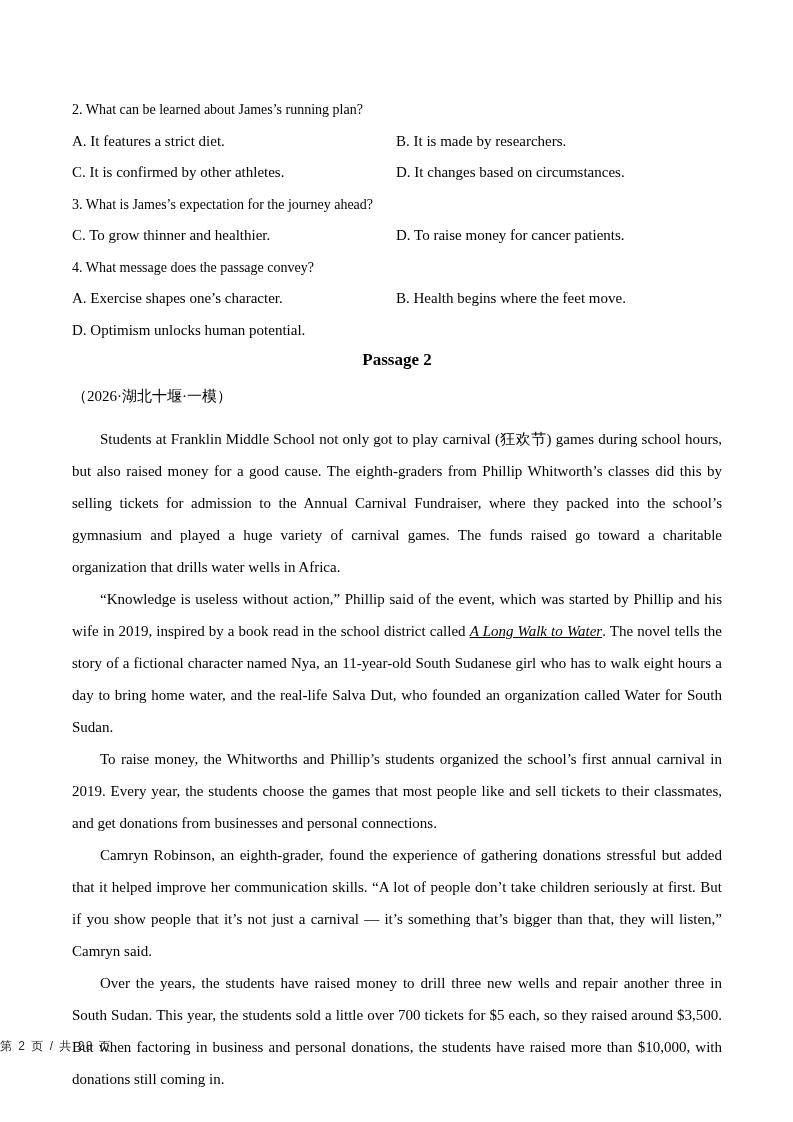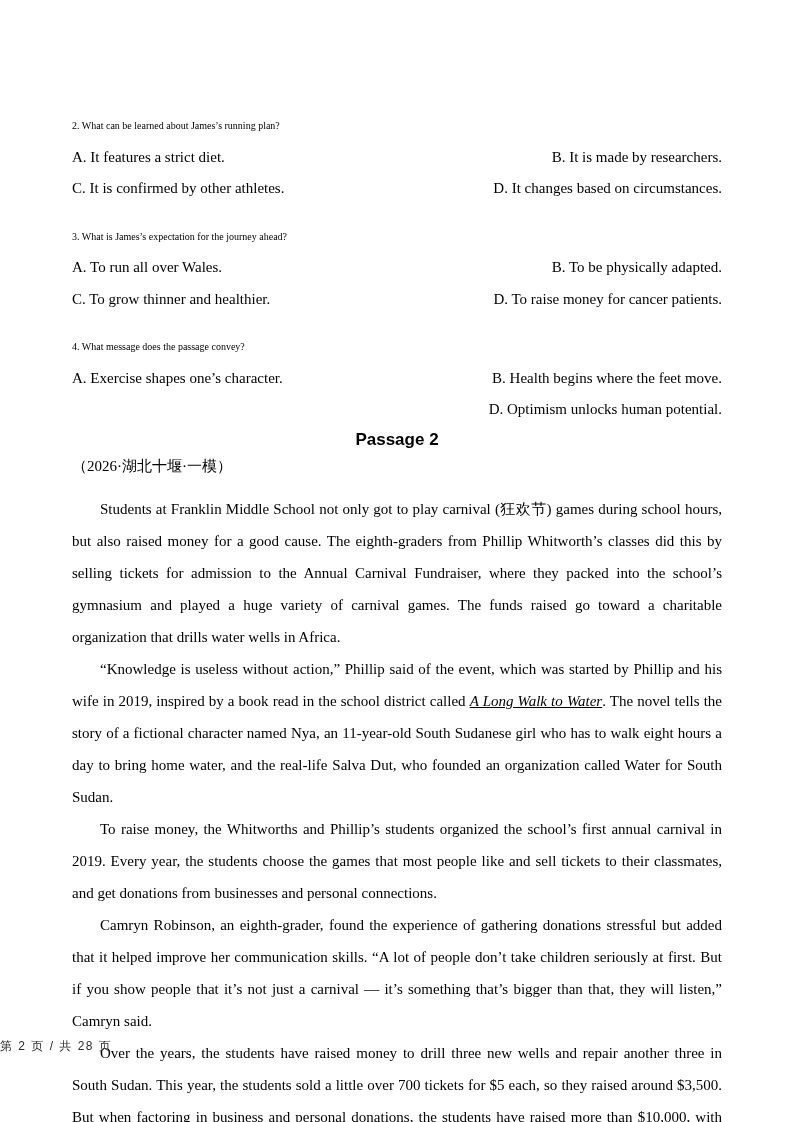--- a/index.html
+++ b/index.html
@@ -10,43 +10,43 @@
     height: 1122px;
     margin: 0 auto;
     background: #ffffff;
     color: #000000;
     font-family: "Liberation Serif", serif;
     padding: 94px 71px 0 72px;
     overflow: hidden;
   }
   .questions-section { width: 100%; }
   .q-line {
-    font-size: 10px;
+    font-size: 14px;
     line-height: 31.5px;
     white-space: nowrap;
-    margin-top: 16px;
   }
   .opt-row {
     display: flex;
     font-size: 15px;
     line-height: 31.5px;
   }
   .opt-row .opt-a { flex: 0 0 324px; font-family: Liberation Serif, serif; }
-  .opt-row .opt-b { flex: 1 1 auto; text-align: right; }
+  .opt-row .opt-b { flex: 1 1 auto; }
   .passage-heading {
-    font-family: Liberation Sans, sans-serif;
+    font-family: Liberation Serif, serif;
     font-weight: 700;
     font-size: 17px;
     line-height: 26px;
     text-align: center;
     margin-top: 1px;
   }
   .source-line {
     font-size: 15px;
     line-height: 26px;
+    margin-top: 10px;
   }
   .passage-body { margin-top: 14px; }
   .passage-body p {
     font-size: 15px;
     line-height: 32px;
     text-align: justify;
     text-indent: 28px;
   }
   .passage-body p .italic { font-style: italic; text-decoration: underline; }
   .page-footer {
@@ -70,24 +70,20 @@
       <div class="opt-row">
         <span class="opt-a">A. It features a strict diet.</span>
         <span class="opt-b">B. It is made by researchers.</span>
       </div>
       <div class="opt-row">
         <span class="opt-a">C. It is confirmed by other athletes.</span>
         <span class="opt-b">D. It changes based on circumstances.</span>
       </div>
       <div class="q-line">3. What is James’s expectation for the journey ahead?</div>
       <div class="opt-row">
-        <span class="opt-a">A. To run all over Wales.</span>
-        <span class="opt-b">B. To be physically adapted.</span>
-      </div>
-      <div class="opt-row">
         <span class="opt-a">C. To grow thinner and healthier.</span>
         <span class="opt-b">D. To raise money for cancer patients.</span>
       </div>
       <div class="q-line">4. What message does the passage convey?</div>
       <div class="opt-row">
         <span class="opt-a">A. Exercise shapes one’s character.</span>
         <span class="opt-b">B. Health begins where the feet move.</span>
       </div>
       <div class="opt-row">
         <span class="opt-b">D. Optimism unlocks human potential.</span>

